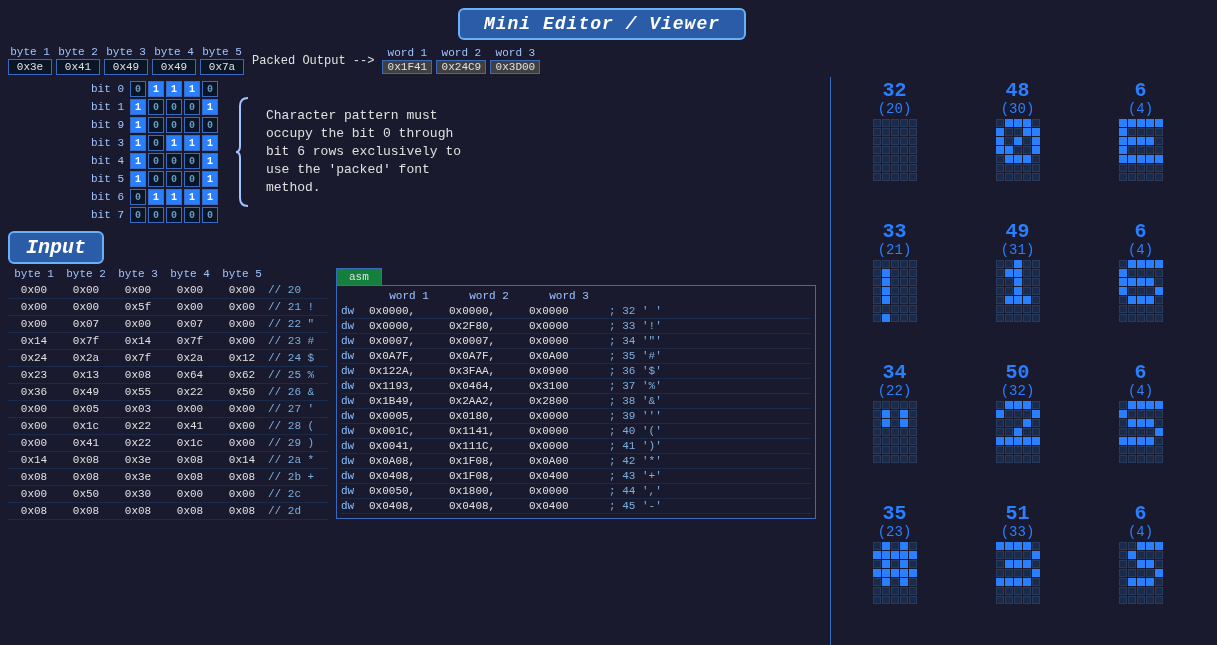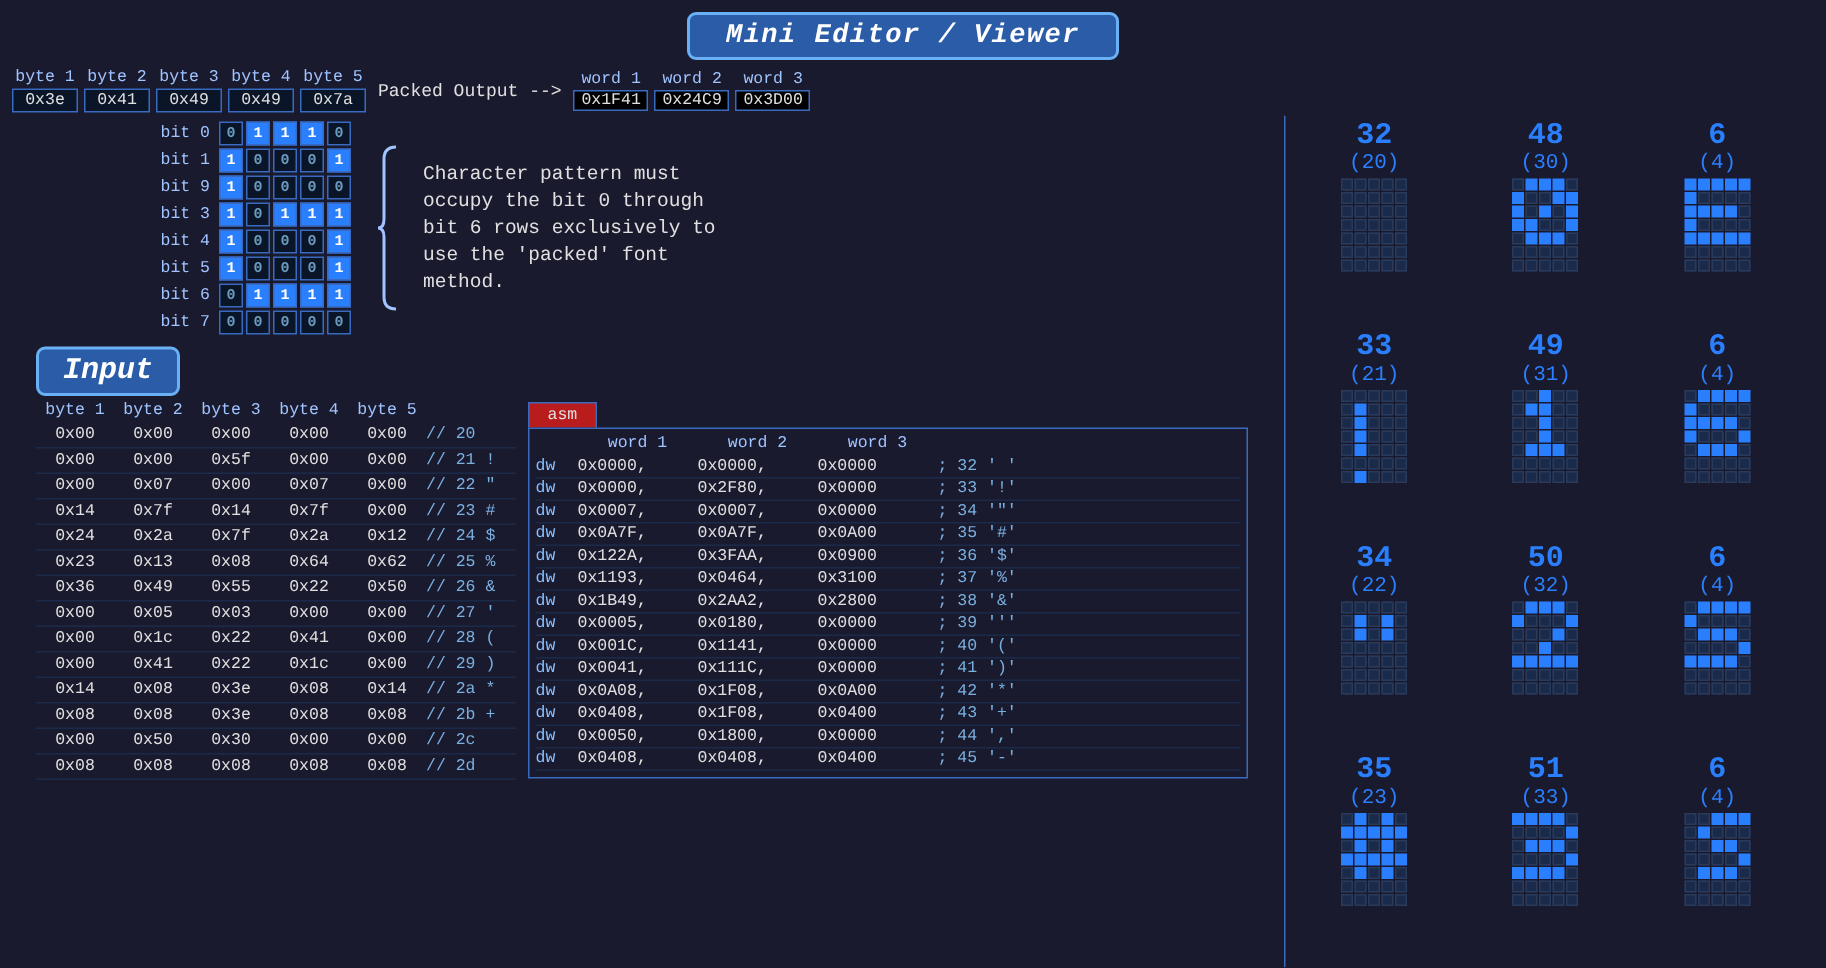--- a/index.html
+++ b/index.html
@@ -37,21 +37,21 @@
     }
     .content-area {
       display: flex;
       flex: 1;
       overflow: hidden;
     }
     .left-panel {
       flex: 0 0 830px;
       display: flex;
       flex-direction: column;
-      padding: 0 16px;
+      padding: 0 0;
     }
     .byte-label {
       color: #a0c4ff;
       font-size: 11px;
       min-width: 44px;
       text-align: center;
     }
     .byte-value {
       background: #0a1628;
       border: 1px solid #3a6abf;
@@ -66,21 +66,21 @@
       margin: 0 8px;
       font-size: 12px;
     }
     .word-label {
       color: #a0c4ff;
       font-size: 11px;
       min-width: 50px;
       text-align: center;
     }
     .word-value {
-      background: #000000;
+      background: #404040;
       border: 1px solid #3a6abf;
       color: #e0e0e0;
       padding: 0 4px;
       min-width: 50px;
       text-align: center;
       font-size: 11px;
     }
     .middle-section {
       display: flex;
       flex-direction: row;
@@ -182,21 +182,21 @@
       font-size: 11px;
       text-align: center;
       color: #e0e0e0;
     }
     .comment-cell {
       color: #7ab0e0;
       min-width: 60px;
       font-size: 11px;
     }
     .asm-tab {
-      background: #b91c1c;
+      background: #15803d;
       border: 1px solid #3a6abf;
       border-bottom: none;
       padding: 2px 12px;
       color: #e0e0e0;
       font-size: 11px;
       display: inline-block;
       margin-bottom: 0;
       align-self: flex-start;
     }
     .output-table-wrap {

